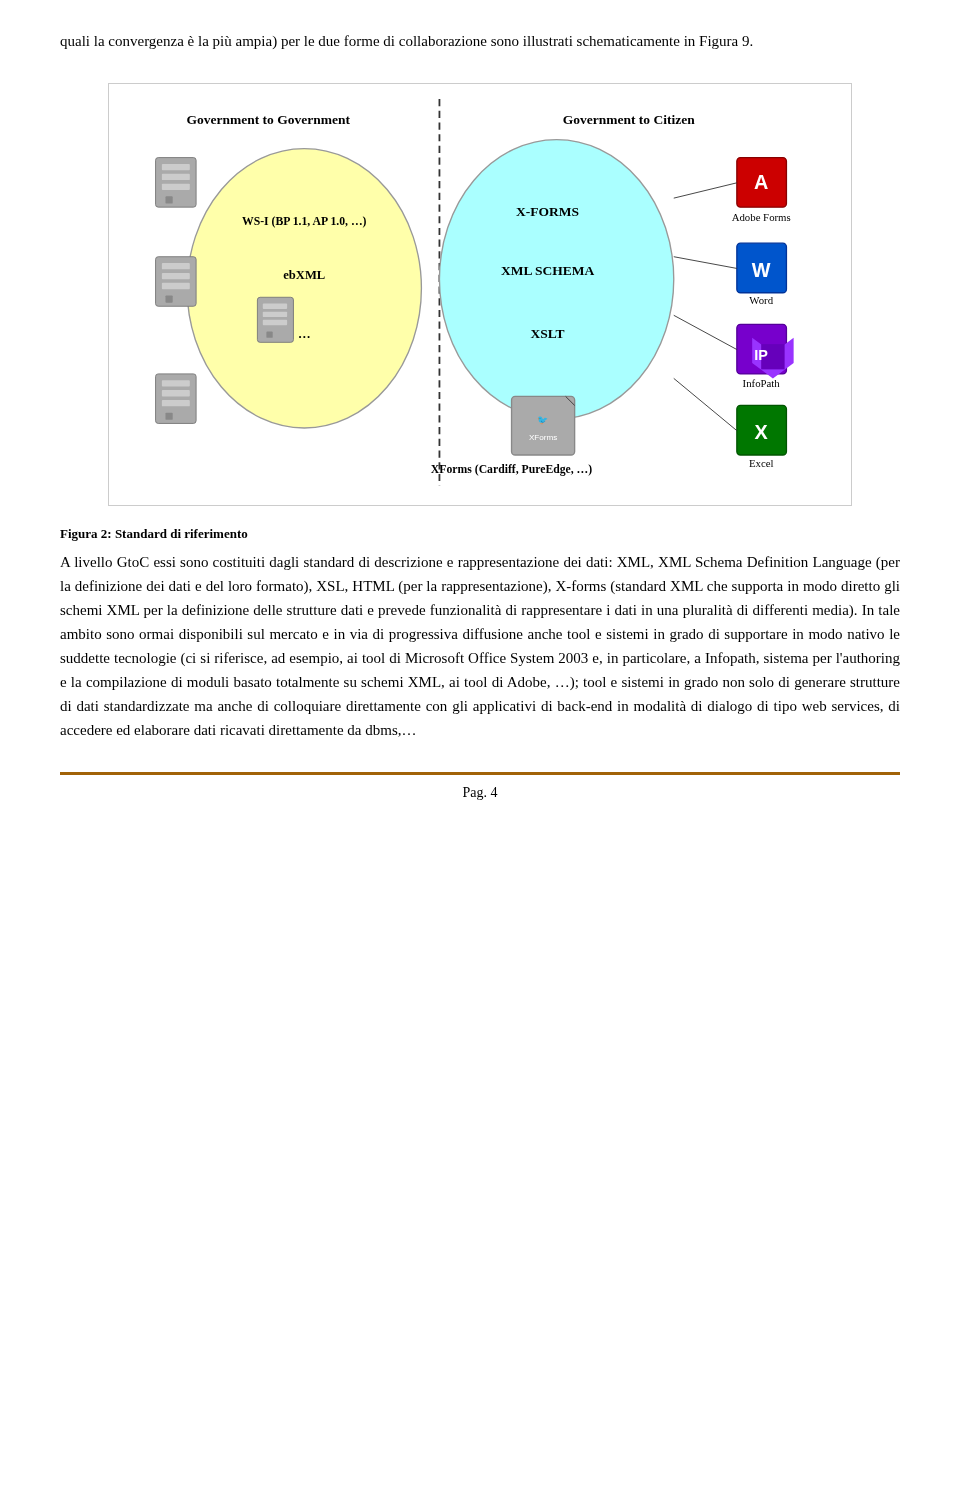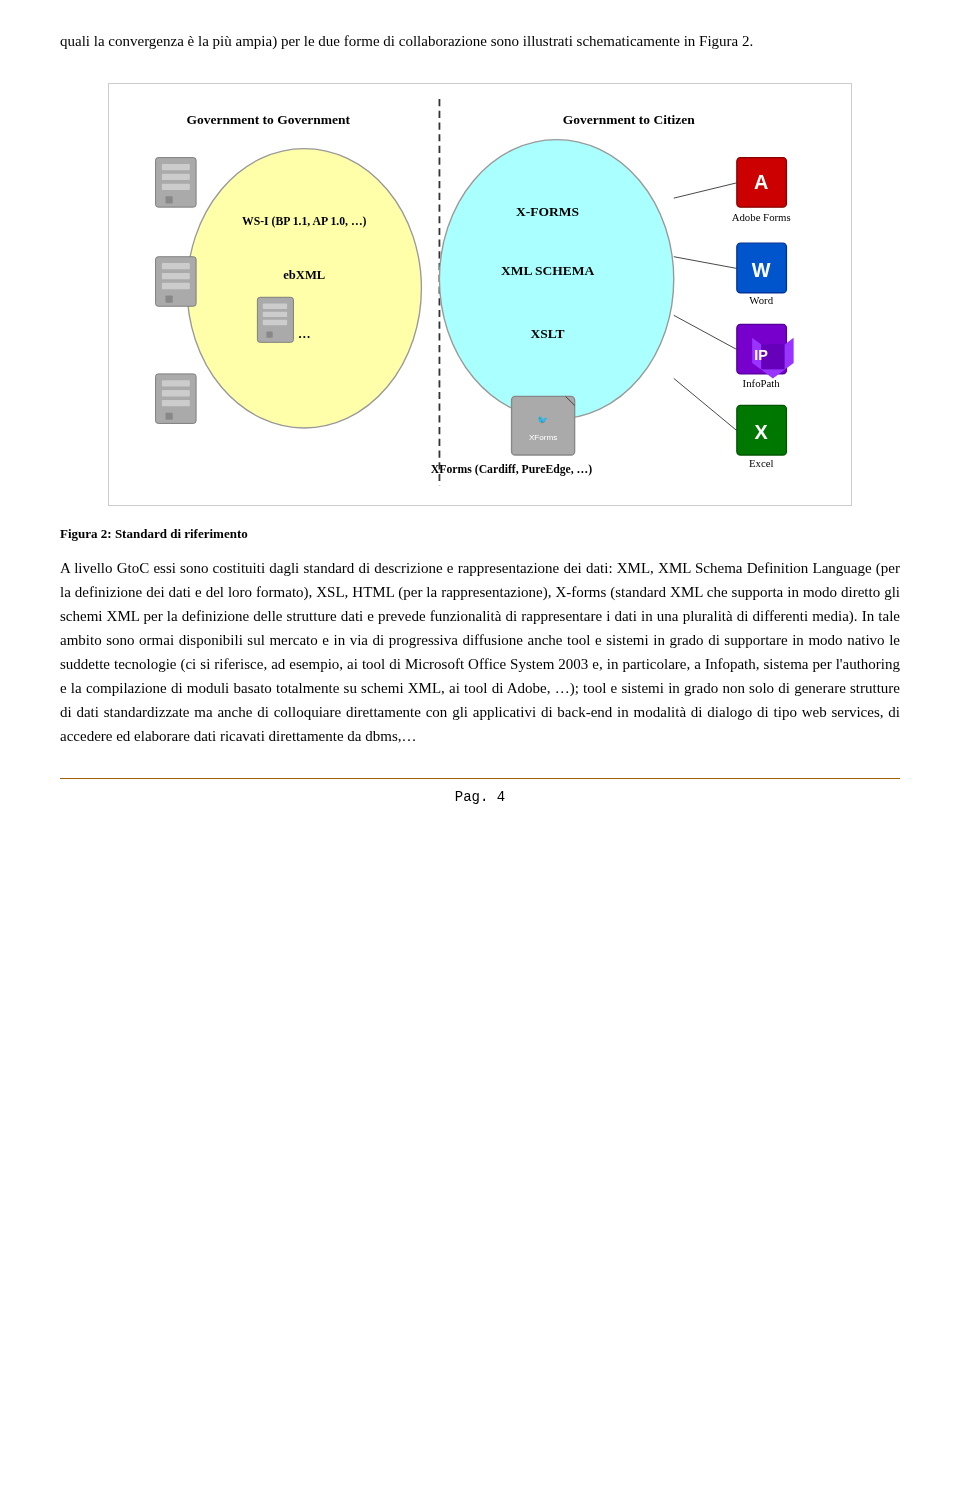--- a/index.html
+++ b/index.html
@@ -24,47 +24,46 @@
       width: 744px;
       background: #ffffff;
       padding: 15px;
     }
     
     .figure-caption {
       font-weight: bold;
       font-size: 13px;
       text-align: left;
       margin-top: 15px;
-      margin-bottom: 14px;
+      margin-bottom: 8px;
     }
     
     .body-text {
       font-size: 15px;
       line-height: 1.6;
       text-align: justify;
       margin-bottom: 5px;
     }
     
     .page-number {
       text-align: center;
       font-size: 14px;
       margin-top: 30px;
-      border-top: 1px solid #a16207;
+      border-top: 3px solid #a16207;
       padding-top: 10px;
-      font-family: Liberation Mono, monospace;
     }
     
     .svg-diagram {
       width: 100%;
     }
   </style>
 </head>
 <body>
 
-<p class="intro-text">quali la convergenza è la più ampia) per le due forme di collaborazione sono illustrati schematicamente in Figura 2.</p>
+<p class="intro-text">quali la convergenza è la più ampia) per le due forme di collaborazione sono illustrati schematicamente in Figura 9.</p>
 
 <div class="figure-container">
   
   <svg class="svg-diagram" viewBox="0 0 790 430" xmlns="http://www.w3.org/2000/svg">
 
     <text x="160" y="28" text-anchor="middle" font-weight="bold" font-size="15" font-family="Times New Roman, serif">Government to Government</text>
 
     <text x="560" y="28" text-anchor="middle" font-weight="bold" font-size="15" font-family="Times New Roman, serif">Government to Citizen</text>
 
     <line x1="350" y1="0" x2="350" y2="430" stroke="#333" stroke-width="2" stroke-dasharray="8,5"></line>

